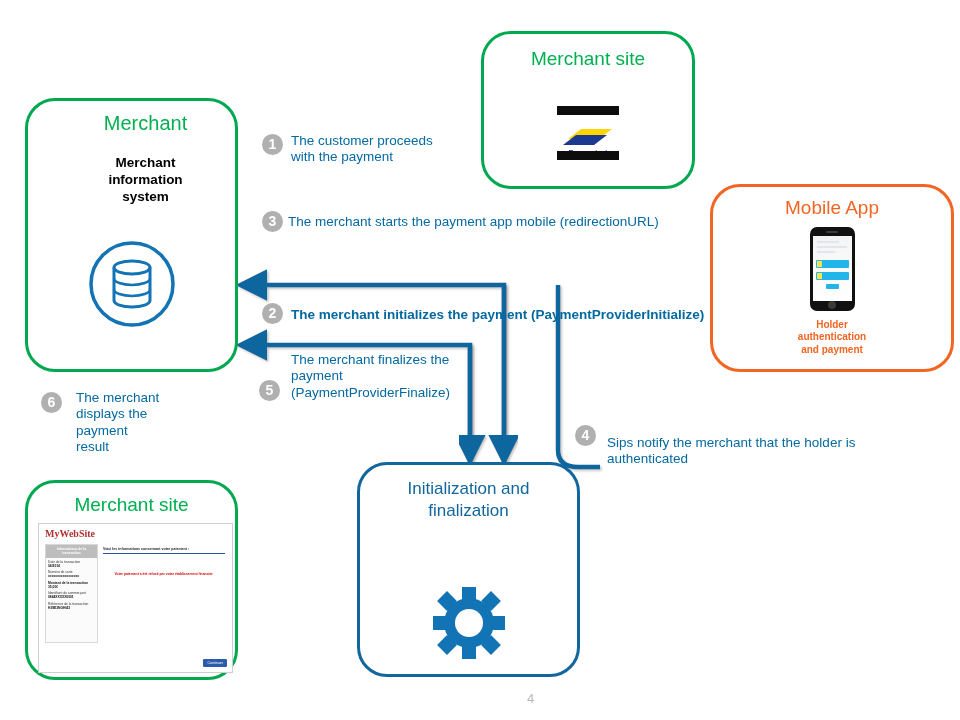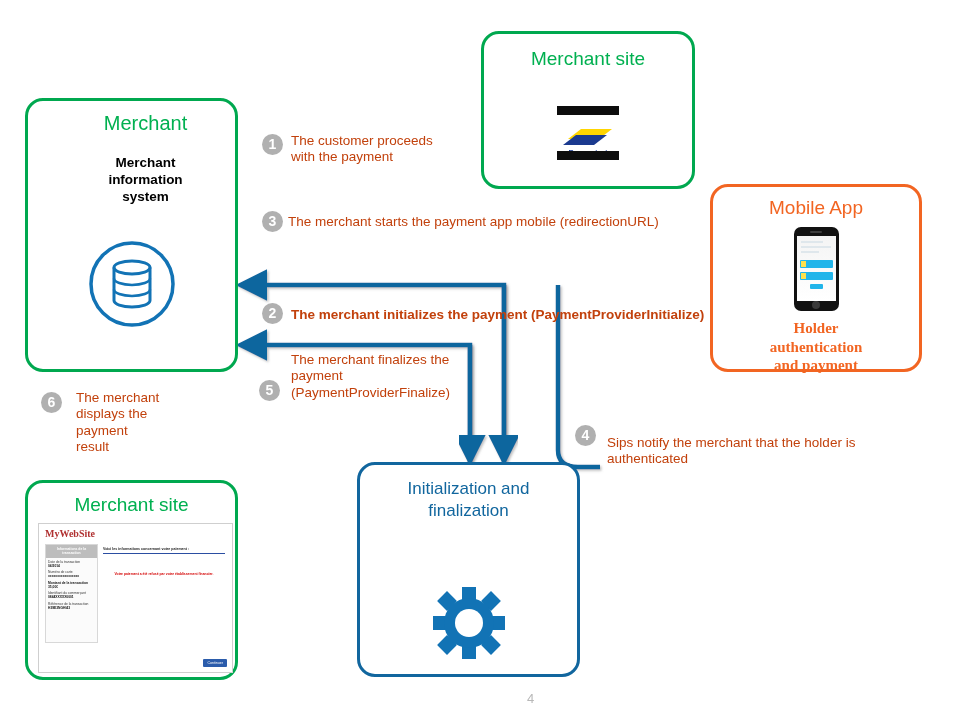--- a/index.html
+++ b/index.html
@@ -18,21 +18,21 @@
   #canvas {
     position: absolute;
     left: 0; top: 0;
     width: 960px;
     height: 720px;
   }
   .box {
     position: absolute;
     box-sizing: border-box;
     background: #ffffff;
-    border-radius: 18px;
+    border-radius: 30px;
   }
   .box-title {
     text-align: center;
     font-size: 19px;
     font-weight: 400;
   }
   .green-border { border: 3px solid #00a84f; }
   .orange-border { border: 3px solid #f26522; }
   .blue-border  { border: 3px solid #11669e; }
 
@@ -87,21 +87,21 @@
   .bc-text {
     position: absolute; left: 0; right: 0; top: 33px;
     text-align: center;
     font-size: 7.5px; font-weight: bold;
     color: #1b3a8f;
     letter-spacing: -0.2px;
   }
 
   
   #mobile-app-box {
-    left: 710px; top: 184px; width: 212px; height: 188px;
+    left: 710px; top: 184px; width: 244px; height: 188px;
   }
   #mobile-app-box .box-title { margin-top: 10px; }
   #phone-wrap {
     position: absolute; left: 0; right: 0; top: 40px;
     display: flex; justify-content: center;
   }
   .phone {
     width: 45px; height: 84px;
     background: #111;
     border-radius: 7px;
@@ -133,21 +133,21 @@
     width: 8px; height: 8px; border-radius: 50%;
     background: #3a3a3a;
   }
   .phone-speaker {
     position: absolute; left: 50%; top: 4px; margin-left: -6px;
     width: 12px; height: 2px; border-radius: 1px; background: #3c3c3c;
   }
   #mobile-caption {
     position: absolute; left: 0; right: 0; top: 132px;
     text-align: center;
-    font-size: 15px; font-weight: bold; line-height: 1.24; font-family: Liberation Serif, serif;
+    font-size: 10px; font-weight: bold; line-height: 1.24;
   }
 
   
   #sips-box {
     left: 357px; top: 462px; width: 223px; height: 215px;
   }
   #sips-box .box-title { margin-top: 12px; }
   #sips-sub {
     margin-top: 13px; text-align: center;
     font-size: 17px; line-height: 1.3;
@@ -215,21 +215,21 @@
     color: #ffffff;
     font-size: 14px;
     font-weight: bold;
     text-align: center;
     line-height: 21px;
   }
   .step-text {
     position: absolute;
     font-size: 13.5px;
     line-height: 1.22;
-    color: #c2410c;
+    color: #0369a1;
   }
 
   #page-number {
     position: absolute;
     left: 527px; top: 691px;
     font-size: 13px;
     color: #b8b8b8;
   }
 </style>
 </head>

